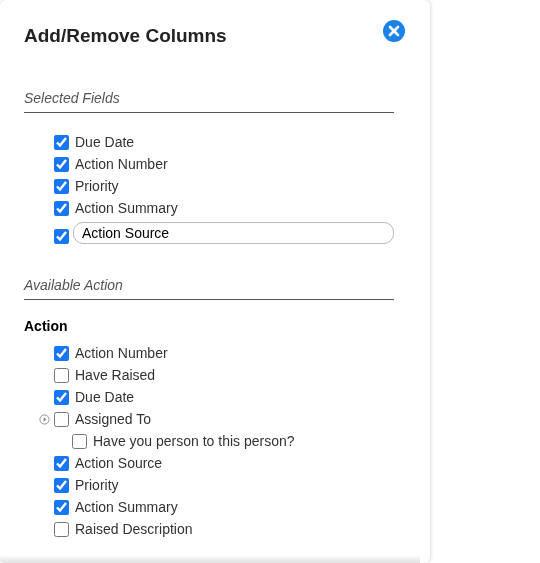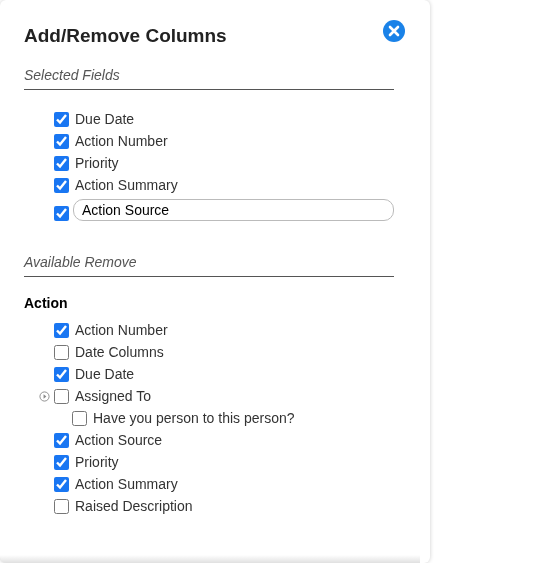--- a/index.html
+++ b/index.html
@@ -43,21 +43,21 @@
     padding: 0;
     cursor: pointer;
     display: flex;
     align-items: center;
     justify-content: center;
   }
   .body {
     padding: 0 36px 0 24px;
     overflow-y: auto;
     flex: 1;
-    margin-top: 20px;
+    margin-top: 43px;
   }
   .body::-webkit-scrollbar { width: 10px; }
   .body::-webkit-scrollbar-track { background: #f0f0f0; }
   .body::-webkit-scrollbar-thumb { background: #c9c9c9; border-radius: 5px; }
 
   .section-label {
     font-style: italic;
     font-size: 14px;
     color: #555;
     margin: 0 0 6px 0;
@@ -163,31 +163,31 @@
             <span class="field-label">Action Summary</span>
           </div>
           <div class="field-row">
             <input type="checkbox" checked="" style="">
             <input type="text" class="field-input" value="Action Source" style="">
           </div>
         </div>
     </div>
 
     <div>
-      <div class="section-label">Available Remove</div>
+      <div class="section-label">Available Action</div>
       <hr class="section-rule">
       <div id="available-groups">
           <div class="group-heading">Action</div>
           <div class="field-row">
             <input type="checkbox" checked="" style="">
             <span class="field-label">Action Number</span>
           </div>
           <div class="field-row">
             <input type="checkbox" style="">
-            <span class="field-label">Date Columns</span>
+            <span class="field-label">Have Raised</span>
           </div>
           <div class="field-row">
             <input type="checkbox" checked="" style="">
             <span class="field-label">Due Date</span>
           </div>
           <div class="field-row">
             <span class="expand-caret">
               <svg width="11" height="11" viewBox="0 0 12 12">
                 <circle cx="6" cy="6" r="5" fill="none" stroke="#888" stroke-width="1"></circle>
                 <path d="M5 3.5 L8 6 L5 8.5 Z" fill="#888"></path>

